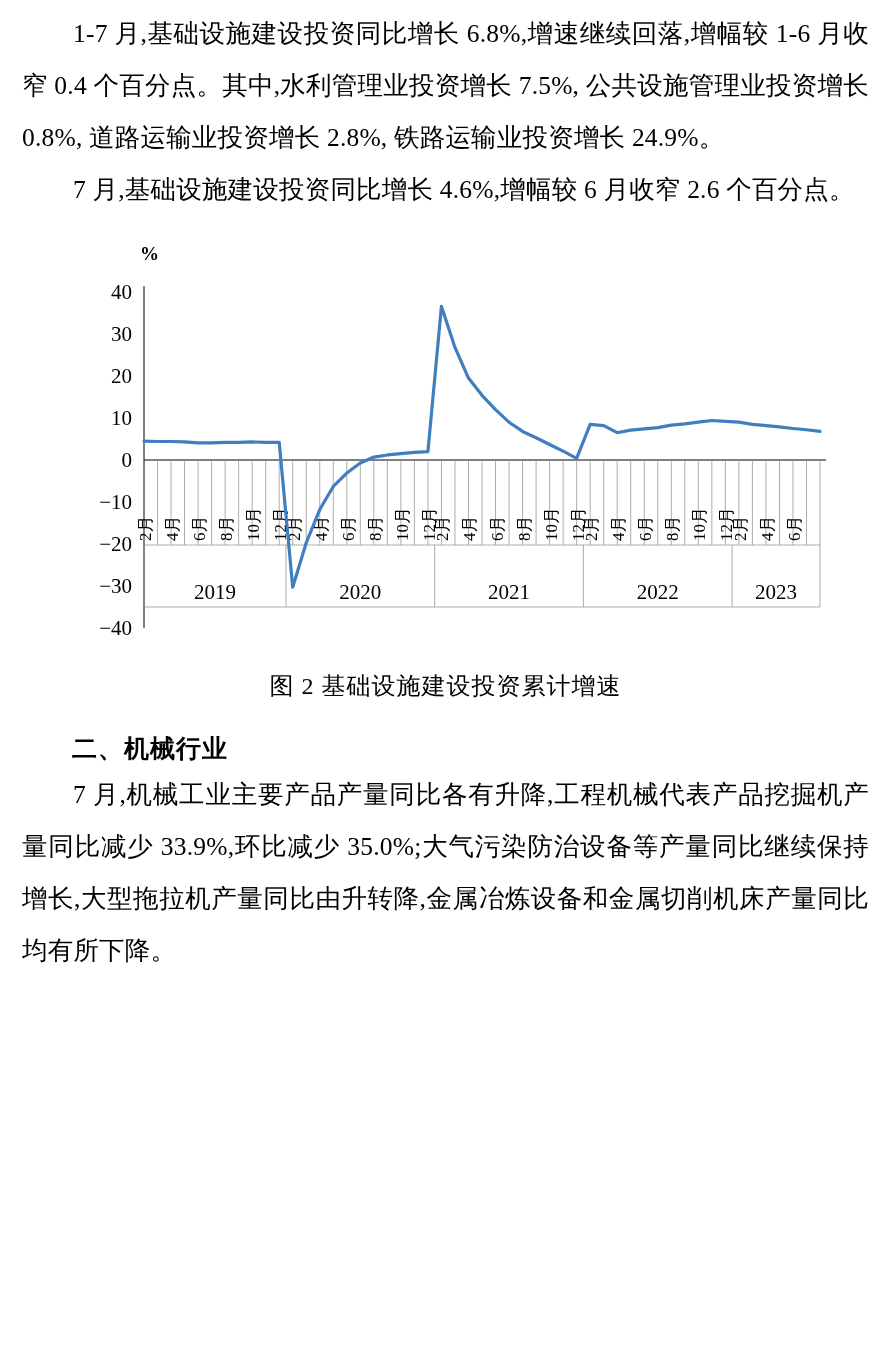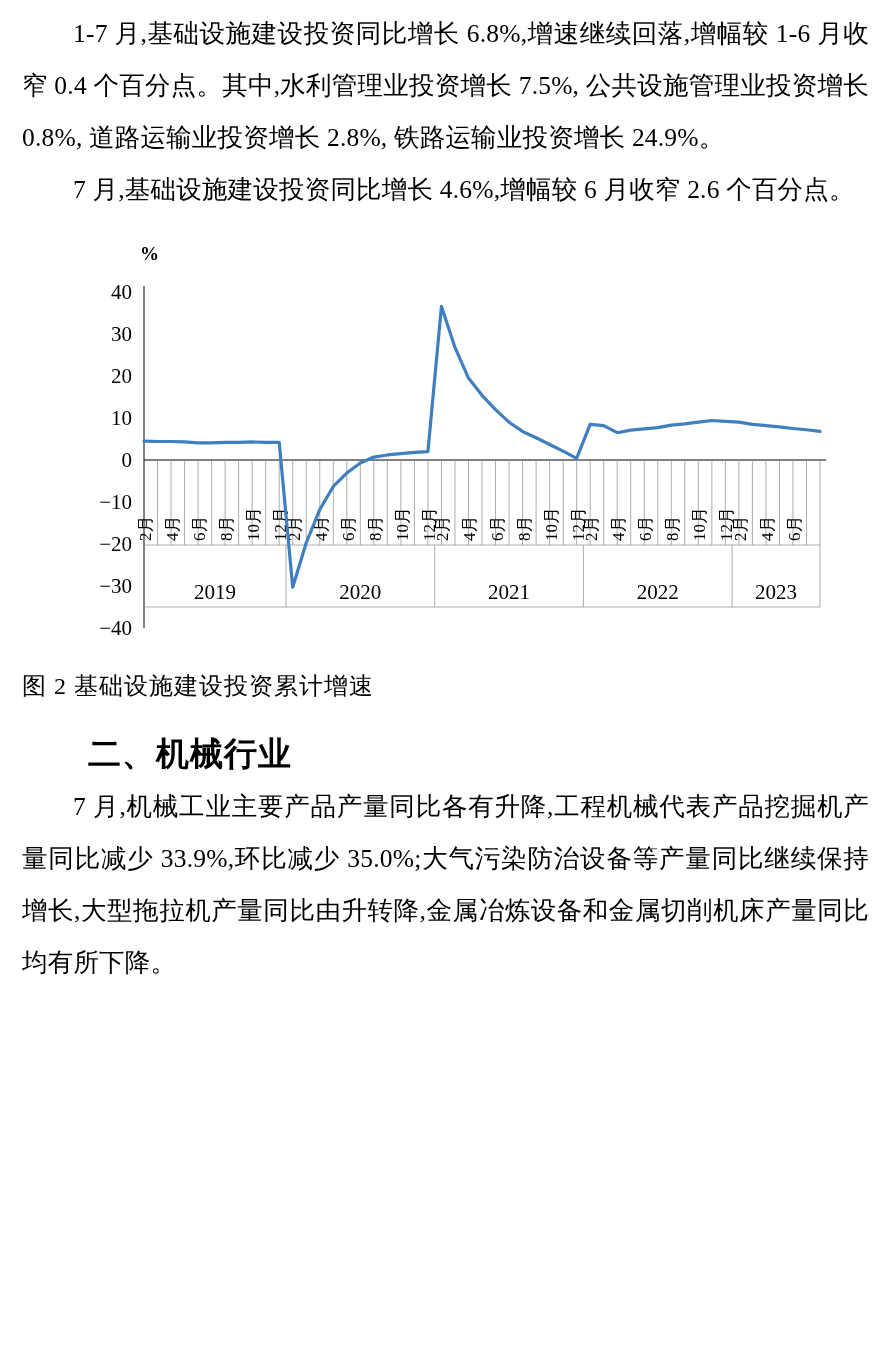--- a/index.html
+++ b/index.html
@@ -30,27 +30,28 @@
     text-justify: inter-ideograph;
     text-indent: 2em;
     letter-spacing: 0.2px;
   }
   .chart-wrap {
     margin-top: 18px;
     position: relative;
     height: 430px;
   }
   .chart-caption {
+    text-align: center;
     font-size: 24px;
     margin-top: 6px;
     letter-spacing: 1px;
   }
   h2.section-heading {
     font-family: "DejaVu Sans", sans-serif;
-    font-size: 33px;
+    font-size: 25px;
     font-weight: bold;
     margin: 30px 0 4px 0;
     text-indent: 2em;
     letter-spacing: 1px;
   }
   svg text {
     font-family: "Liberation Serif", serif;
   }
 </style>
 </head>

